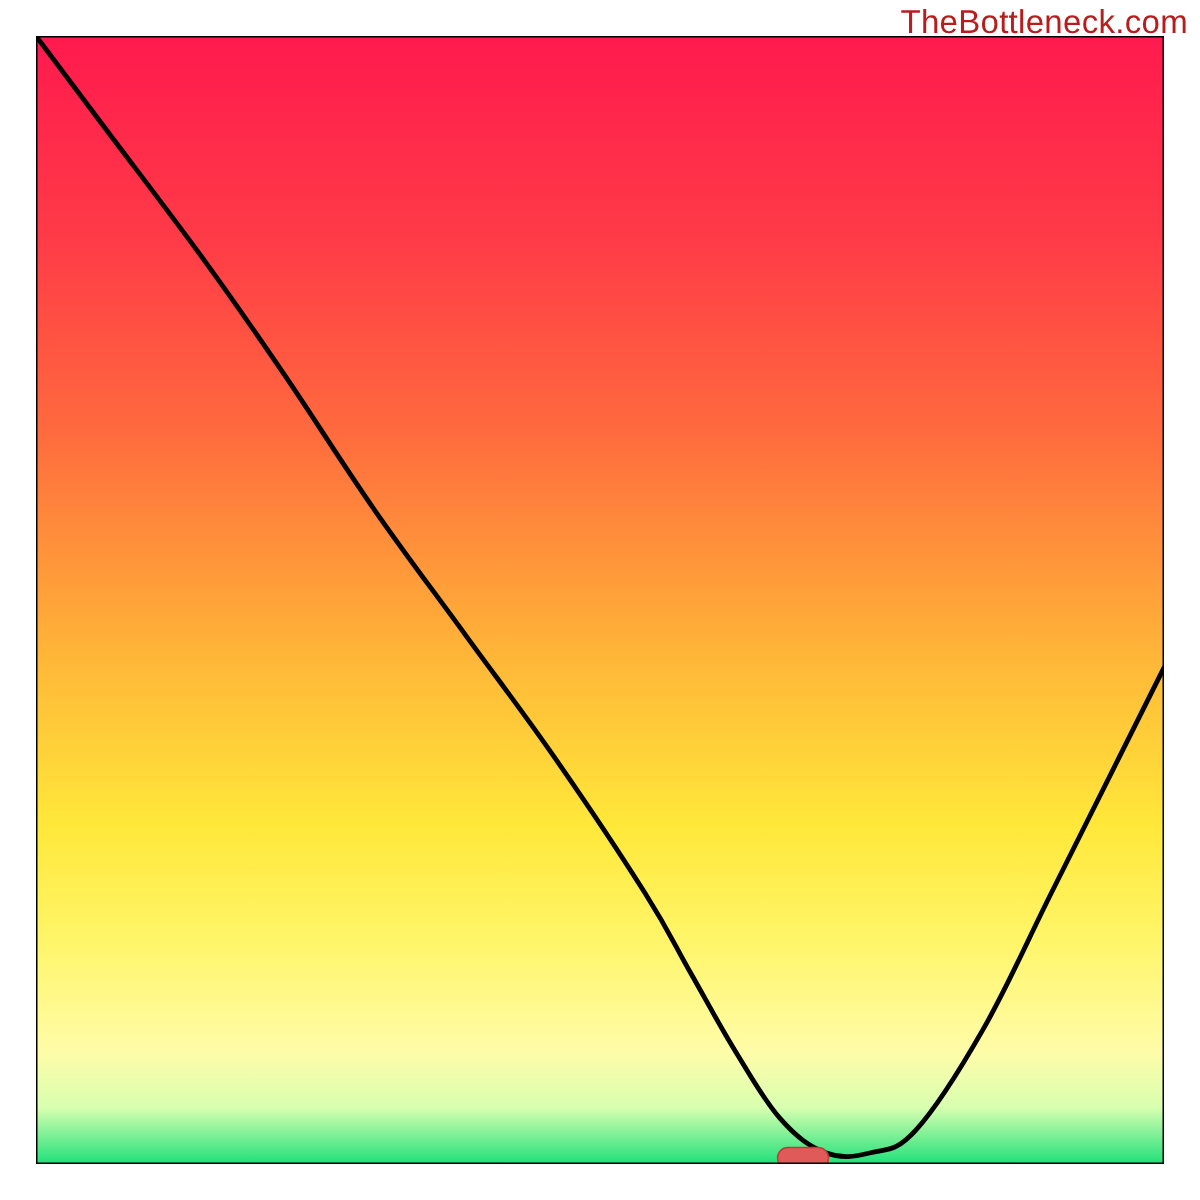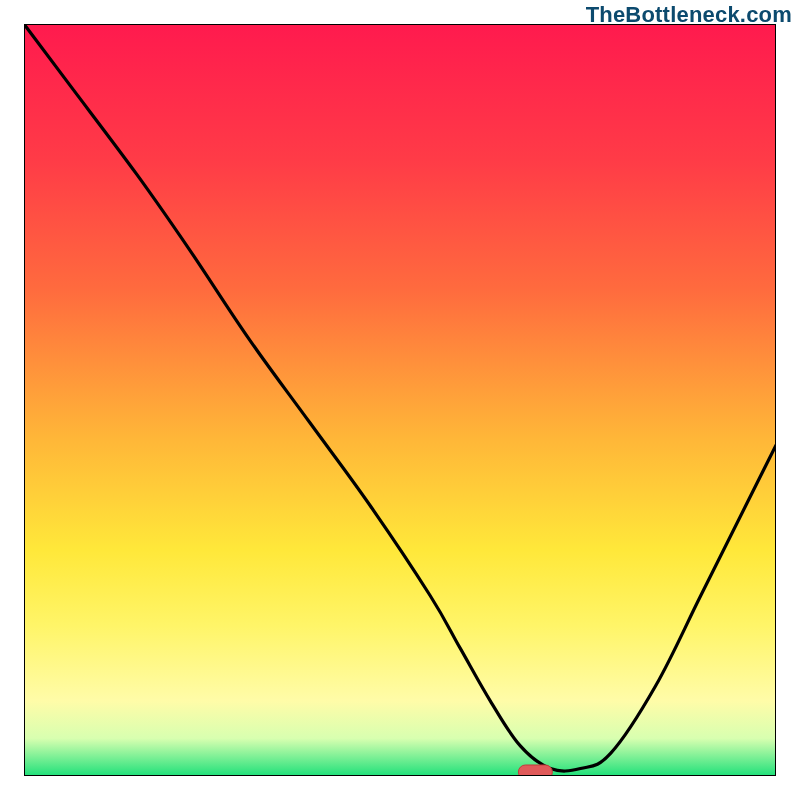--- a/index.html
+++ b/index.html
@@ -14,22 +14,22 @@
     position: relative;
     width: 800px;
     height: 800px;
     background: #ffffff;
   }
   .watermark {
     position: absolute;
     top: 2px;
     right: 8px;
     font-size: 22px;
-    font-weight: 700;
-    color: #0c4a6e;
+    font-weight: 400;
+    color: #b91c1c;
     letter-spacing: 0.2px;
     z-index: 5;
   }
   svg.chart {
     position: absolute;
     top: 24px;
     left: 24px;
     width: 752px;
     height: 752px;
     display: block;

